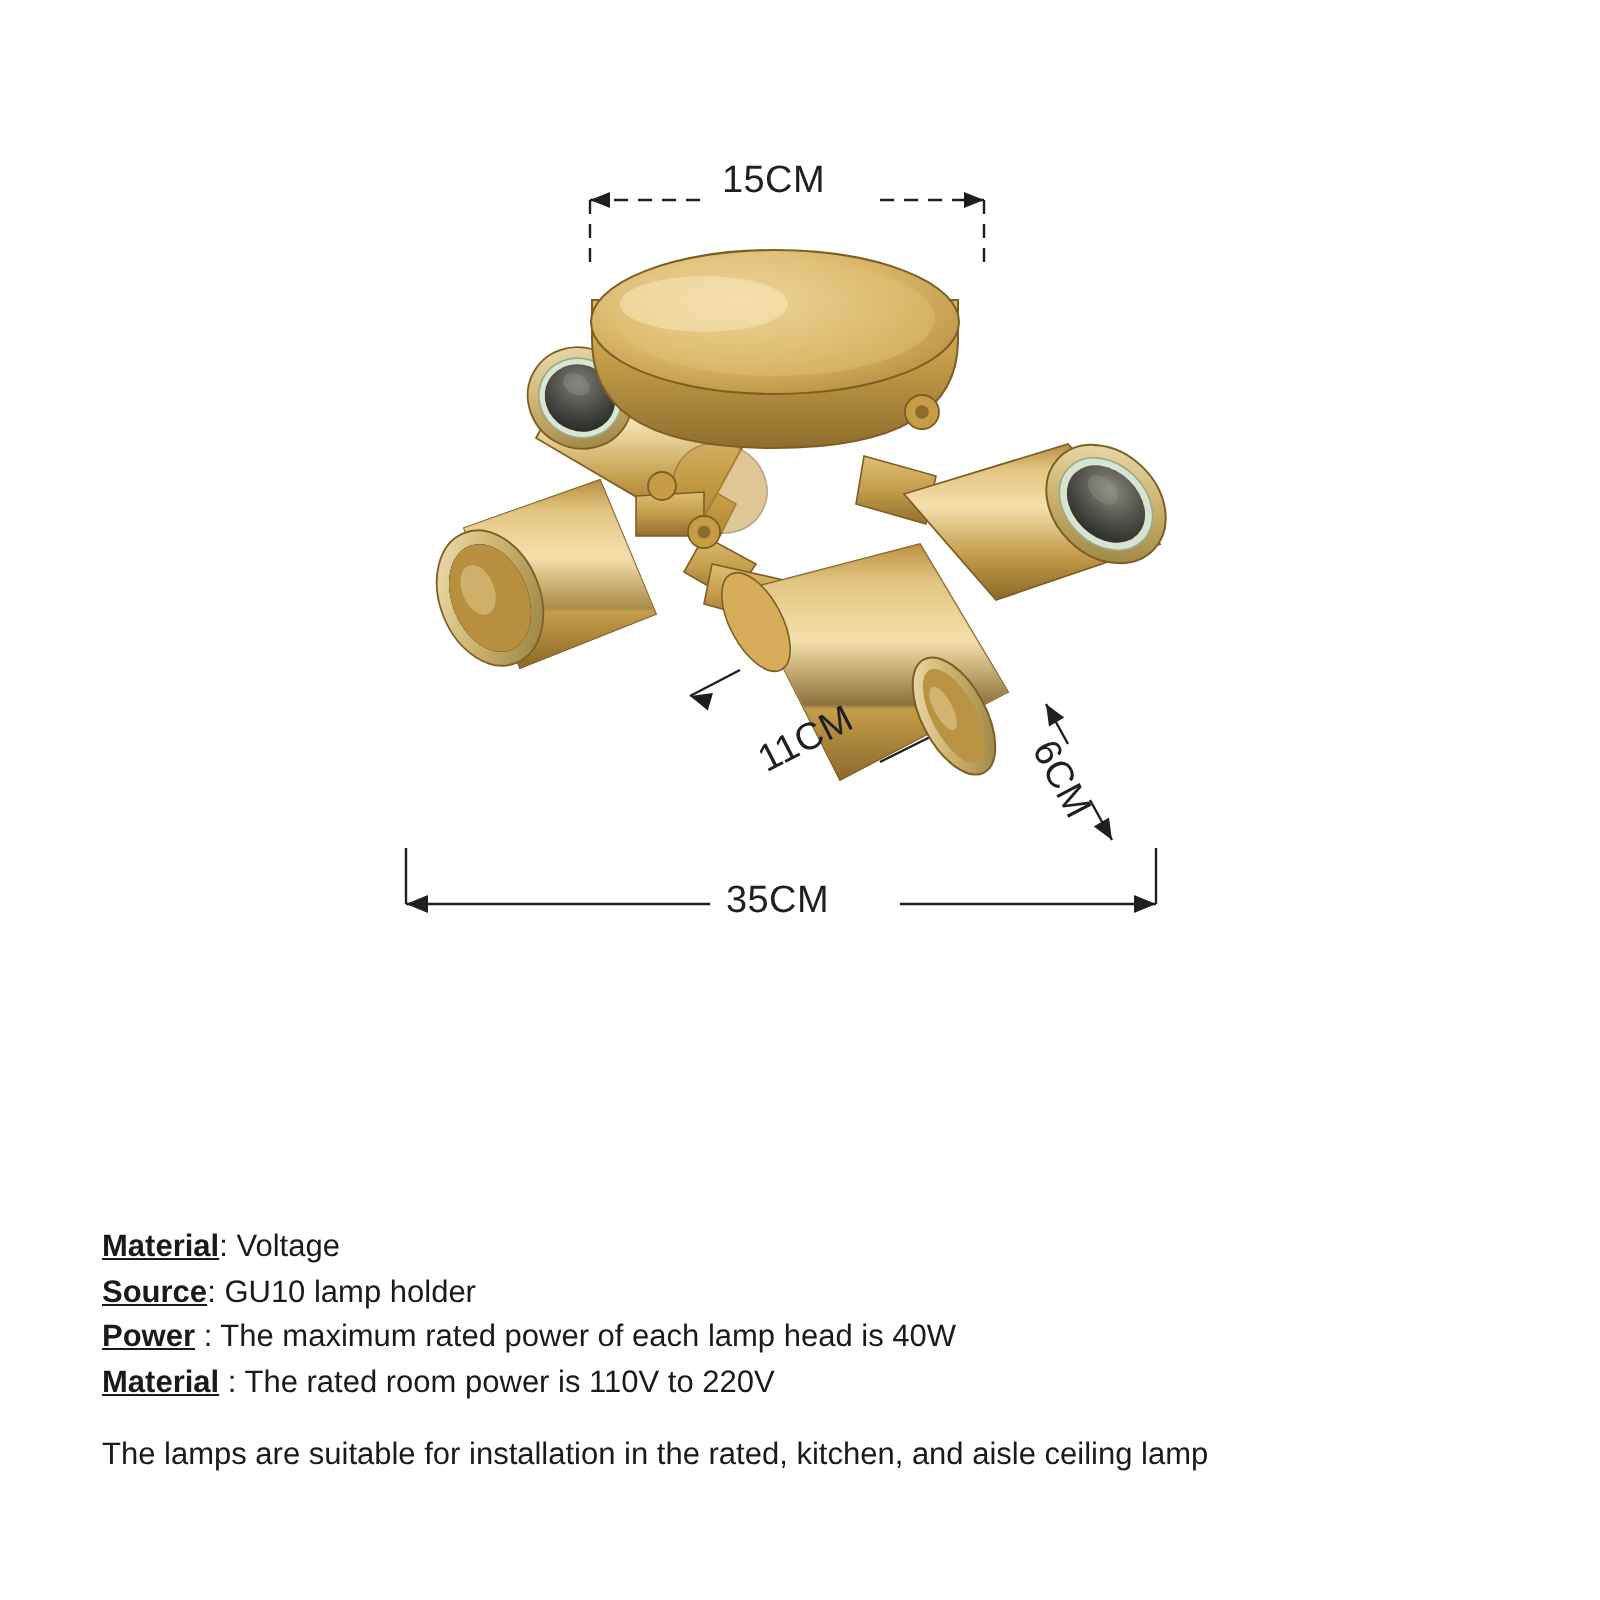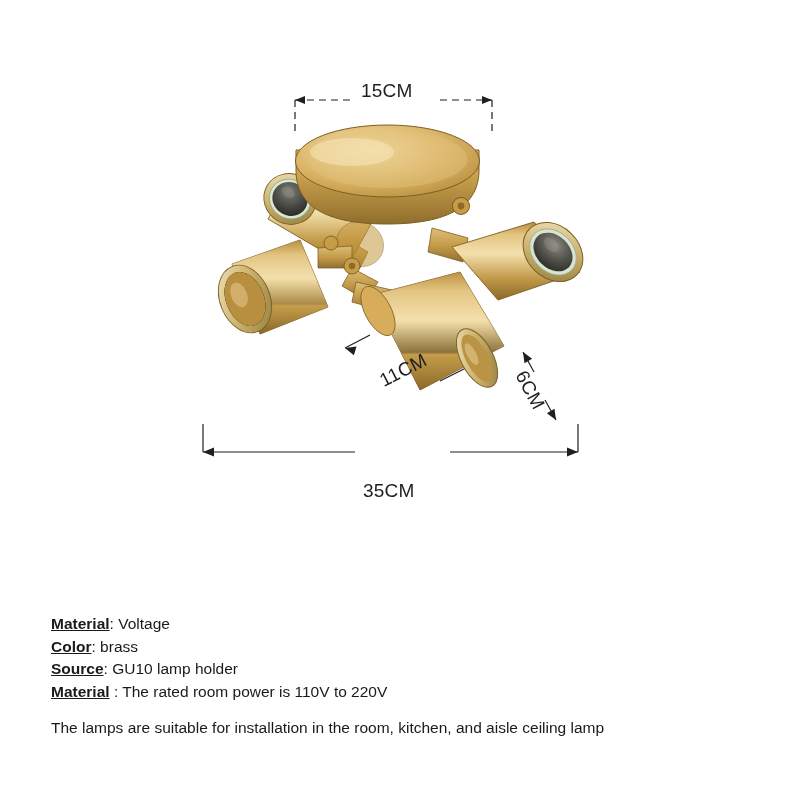--- a/index.html
+++ b/index.html
@@ -25,21 +25,21 @@
 
   
   .dim-label {
     position: absolute;
     font-size: 19px;
     color: #1f1f1f;
     white-space: nowrap;
     letter-spacing: 0.2px;
   }
   #dim-15 { left: 361px; top: 80px; }
-  #dim-35 { left: 363px; top: 480px; }
+  #dim-35 { left: 363px; top: 440px; }
   #dim-11 {
     left: 376px; top: 372px;
     transform: rotate(-27deg);
     transform-origin: left top;
   }
   #dim-6 {
     left: 530px; top: 367px;
     transform: rotate(62deg);
     transform-origin: left top;
   }
@@ -254,24 +254,24 @@
   <div class="dim-label" id="dim-15">15CM</div>
   <div class="dim-label" id="dim-35">35CM</div>
   <div class="dim-label" id="dim-11">11CM</div>
   <div class="dim-label" id="dim-6">6CM</div>
 
   <div id="spec">
     <div class="spec-line">
       <span class="k">Material</span><span>: </span><span>Voltage</span>
     </div>
     <div class="spec-line">
-      <span class="k">Color</span><span>: </span><span>brass</span>
-    </div>
-    <div class="spec-line">
       <span class="k">Source</span><span>: </span><span>GU10 lamp holder</span>
     </div>
     <div class="spec-line">
+      <span class="k">Power</span><span> : </span><span>The maximum rated power of each lamp head is 40W</span>
+    </div>
+    <div class="spec-line">
       <span class="k">Material</span><span> : </span><span>The rated room power is 110V to 220V</span>
     </div>
-    <div id="spec-note">The lamps are suitable for installation in the room, kitchen, and aisle ceiling lamp</div>
+    <div id="spec-note">The lamps are suitable for installation in the rated, kitchen, and aisle ceiling lamp</div>
   </div>
 
 </div>
 
 </body></html>

